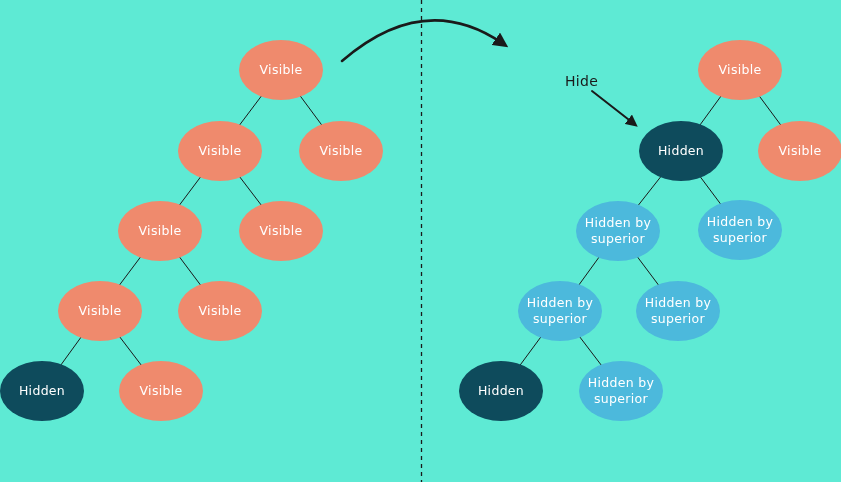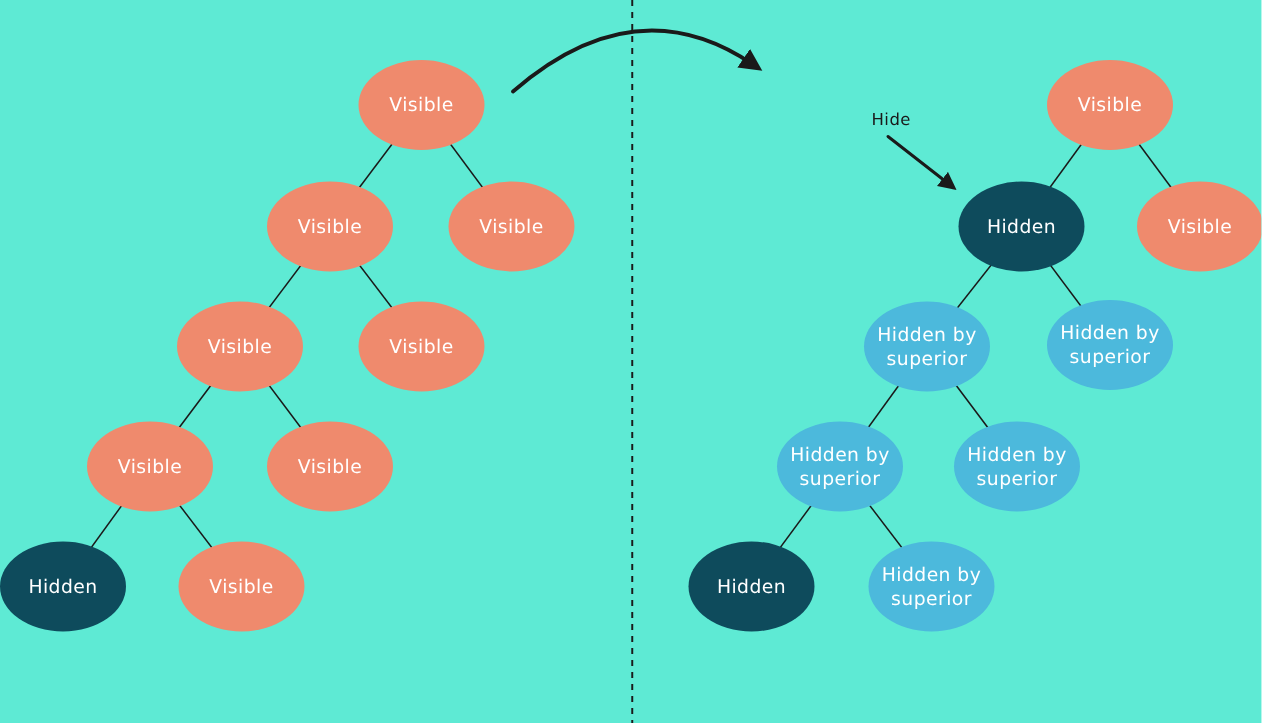--- a/index.html
+++ b/index.html
@@ -28,23 +28,23 @@
     color: #ffffff;
     font-size: 12.5px;
     font-weight: 500;
     letter-spacing: 0.3px;
     line-height: 1.3;
     padding: 0 5px;
     box-sizing: border-box;
   }
   .hide-label {
     position: absolute;
-    left: 581px;
+    left: 565px;
     top: 73px;
-    font-size: 11px;
+    font-size: 14px;
     font-weight: 500;
     color: #1a1a1a;
     letter-spacing: 0.3px;
   }
 </style>
 </head>
 <body>
 
 <div class="canvas">
 

